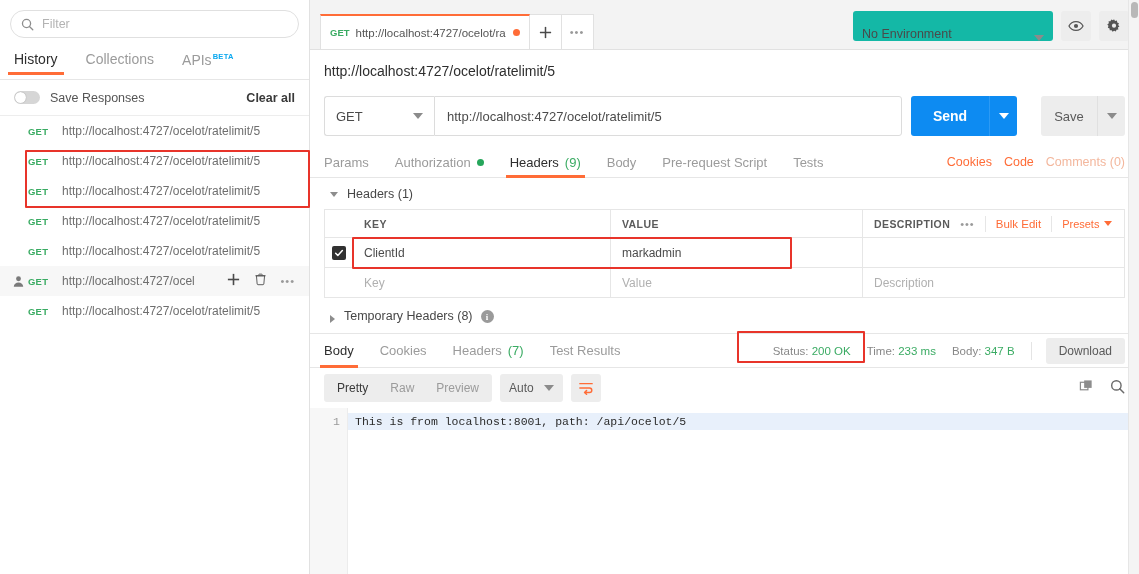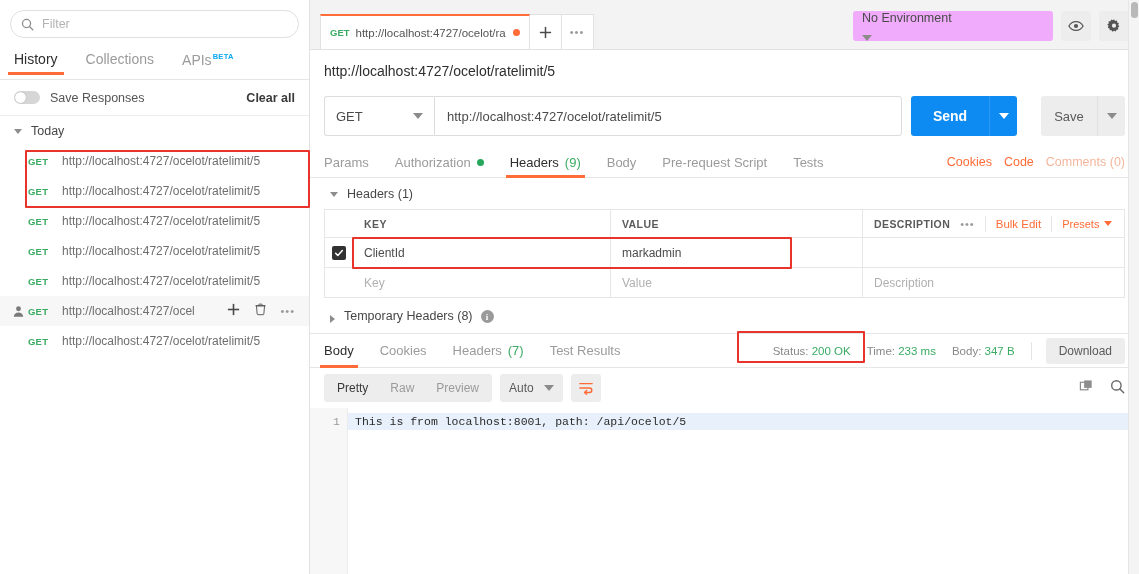--- a/index.html
+++ b/index.html
@@ -138,22 +138,22 @@
     height: 35px; width: 32px; background: #fff;
     border: 1px solid #e1e1e1; border-bottom: none; border-left: none;
     display: flex; align-items: center; justify-content: center; cursor: pointer;
     color: #5a5a5a;
   }
   .env-area {
     margin-left: auto; display: flex; align-items: center;
     gap: 8px; padding: 0 10px 8px 0;
   }
   .env-select {
-    width: 200px; height: 30px; background: #f0abfc; border-radius: 3px;
-    display: flex; align-items: flex-start; padding: 0 9px; cursor: pointer; flex-direction: column;
+    width: 200px; height: 30px; background: #14b8a6; border-radius: 3px;
+    display: flex; align-items: flex-end; padding: 0 9px; cursor: pointer;
   }
   .env-select .lbl { font-size: 12.5px; color: #4a4a4a; flex: 1; }
   .caret-sm {
     width: 0; height: 0; border-left: 5px solid transparent;
     border-right: 5px solid transparent; border-top: 6px solid #8b8b8b;
   }
   .icon-btn {
     width: 30px; height: 30px; background: #ededed; border-radius: 3px;
     display: flex; align-items: center; justify-content: center; cursor: pointer;
   }
@@ -365,24 +365,20 @@
         <span>APIs</span><span class="beta-badge">BETA</span>
       </div>
     </div>
 
     <div class="save-row">
       <div class="toggle"></div>
       <div class="save-label">Save Responses</div>
       <div class="clear-all">Clear all</div>
     </div>
 
-    <div class="today-row">
-      <span class="caret-d"></span>
-      <span>Today</span>
-    </div>
 
     <div class="hist-list">
 
       <div class="hist-item">
         <span class="hist-spacer"></span>
         <span class="hist-method">GET</span>
         <span class="hist-url">http://localhost:4727/ocelot/ratelimit/5</span>
       </div>
 
       <div class="hist-item">

